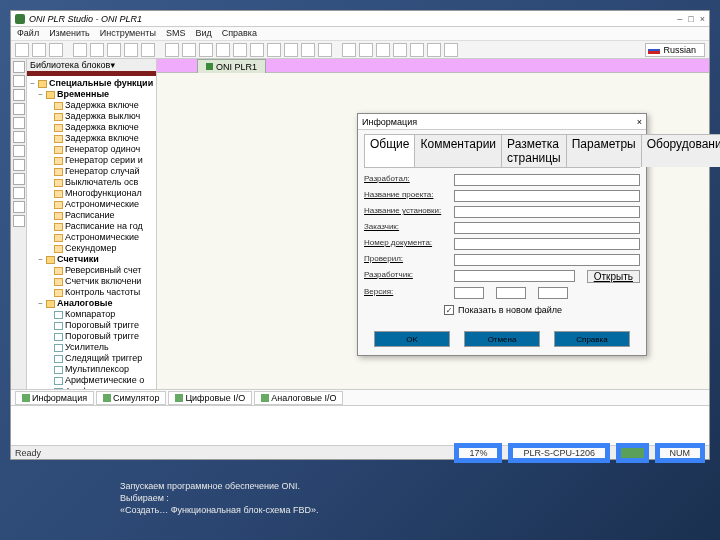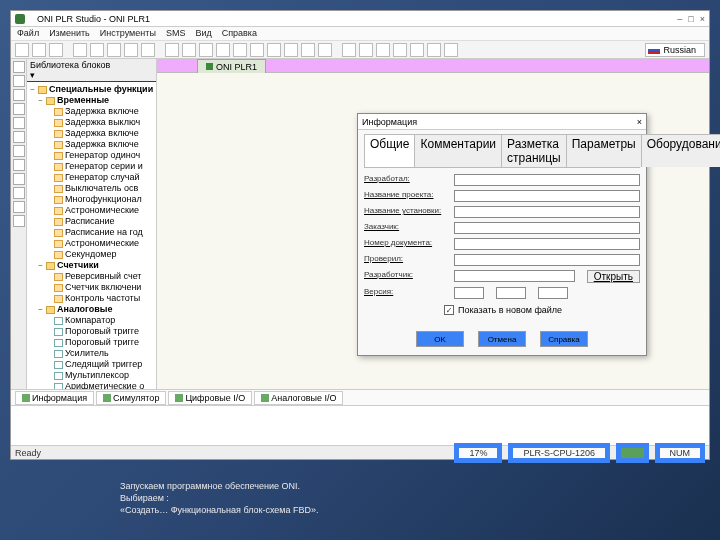--- a/index.html
+++ b/index.html
@@ -1,32 +1,32 @@
 <!DOCTYPE html>
 <html><head>
 <meta charset="utf-8">
 <style>
   * { box-sizing: border-box; margin: 0; padding: 0; font-family: Tahoma, sans-serif; font-size: 9px; }
   body { width: 720px; height: 540px; background: linear-gradient(135deg,#3a5a8a 0%,#2a4570 60%,#1a3050 100%); }
   .app { position: absolute; left: 10px; top: 10px; width: 700px; height: 450px; background: #f0f0f0; border: 1px solid #999; display: flex; flex-direction: column; }
   .titlebar { height: 16px; background: #fff; display: flex; align-items: center; padding: 0 4px; justify-content: space-between; border-bottom:1px solid #ccc;}
-  .title-left { display:flex; align-items:center; gap:12px;}
+  .title-left { display:flex; align-items:center; gap:4px;font-style:italic;}
   .appicon { width:10px;height:10px;background:#3a7a3a;border-radius:2px;}
   .wctrls { display:flex; gap:6px; color:#555;}
   .menubar { height:14px; background:#fafafa; display:flex; gap:10px; padding:1px 6px; border-bottom:1px solid #ddd; color:#222;}
   .toolbar { height:18px; background:#f4f4f4; border-bottom:1px solid #ccc; display:flex; align-items:center; padding:0 4px; gap:3px;}
   .tbtn { width:14px;height:14px; border:1px solid #bbb; background:#fff; display:inline-block;}
   .tspace { width:4px;}
   .lang { margin-left:auto; display:flex; align-items:center; gap:3px; border:1px solid #bbb; background:#fff; padding:0 8px 0 2px; height:14px;}
   .flag { width:12px;height:8px; background:linear-gradient(#fff 33%,#3355cc 33% 66%,#cc2222 66%);}
   .body { flex:1; display:flex; min-height:0;}
   .leftbar { width:16px; background:#eee; border-right:1px solid #ccc; display:flex; flex-direction:column; gap:2px; padding:2px;}
   .lbtn { width:12px;height:12px;border:1px solid #aaa;background:#fff;}
   .tree-pane { width:130px; background:#fff; border-right:1px solid #ccc; overflow:hidden;}
-  .tree-hdr { background:#eee; border-bottom:1px solid #7f1d1d; padding:1px 3px; font-size:8px; display:flex; flex-direction:column;}
+  .tree-hdr { background:#eee; border-bottom:5px solid #7f1d1d; padding:1px 3px; font-size:8px; display:flex; }
   .tree { padding:2px; line-height:11px;}
   .tn { display:flex; align-items:center; gap:2px; white-space:nowrap; overflow:hidden;}
   .ex { width:7px;display:inline-block;text-align:center;color:#555;font-size:8px;}
   .fold { width:9px;height:8px;background:#ffd77a;border:1px solid #caa040;}
   .leaf { width:9px;height:8px;background:#fff;border:1px solid #7aa;}
   .leaf.o { background:#ffe0a0;border-color:#d9a040;}
   .i1{padding-left:8px;} .i2{padding-left:16px;}
   .canvas-wrap { flex:1; display:flex; flex-direction:column; min-width:0;}
   .tab-row { height:14px; background:#f0abfc; border-bottom:1px solid #bbb; padding-left:40px;}
   .file-tab { display:inline-flex; align-items:center; gap:3px; height:14px; padding:0 8px; background:#dfe8d6; border:1px solid #9a9; border-bottom:none; font-size:8px;}
@@ -48,21 +48,21 @@
   .dtab { padding:2px 5px; border:1px solid #bbb; border-bottom:none; background:#eee; margin-right:-1px; font-size:12px;}
   .dtab.active{background:#fff; position:relative;}
   .frow { display:flex; align-items:flex-start; gap:12px; margin-bottom:4px;text-decoration:underline;}
   .flbl { width:78px; font-size:8px; color:#333;}
   .fin { flex:1; height:12px; border:1px solid #888; background:#fff;}
   .fsmall { width:30px; height:12px; border:1px solid #888; background:#fff;}
   .openbtn{height:13px;padding:0 6px;border:1px solid #999;background:#f0f0f0;font-size:10px;}
   .chk{display:flex;align-items:center;gap:4px;margin:6px 0 8px 80px;font-size:8px;}
   .cb{width:10px;height:10px;border:1px solid #666;background:#fff;display:inline-flex;align-items:center;justify-content:center;font-size:8px;color:#333;}
   .dlg-buttons{display:flex;justify-content:center;gap:14px;padding:4px 0 8px;}
-  .dbtn{width:48px;height:16px;border:1px solid #999;background:#3b82f6;font-size:8px;display:inline-flex;align-items:center;justify-content:center;}
+  .dbtn{width:76px;height:16px;border:1px solid #999;background:#0369a1;font-size:8px;display:inline-flex;align-items:center;justify-content:center;}
   
   .caption { position:absolute; left:120px; top:480px; color:#e8e8e8; font-size:13px; line-height:1.35;}
 </style>
 </head>
 <body>
 
 <div class="app">
   <div class="titlebar">
     <div class="title-left">
       <span class="appicon"></span>

